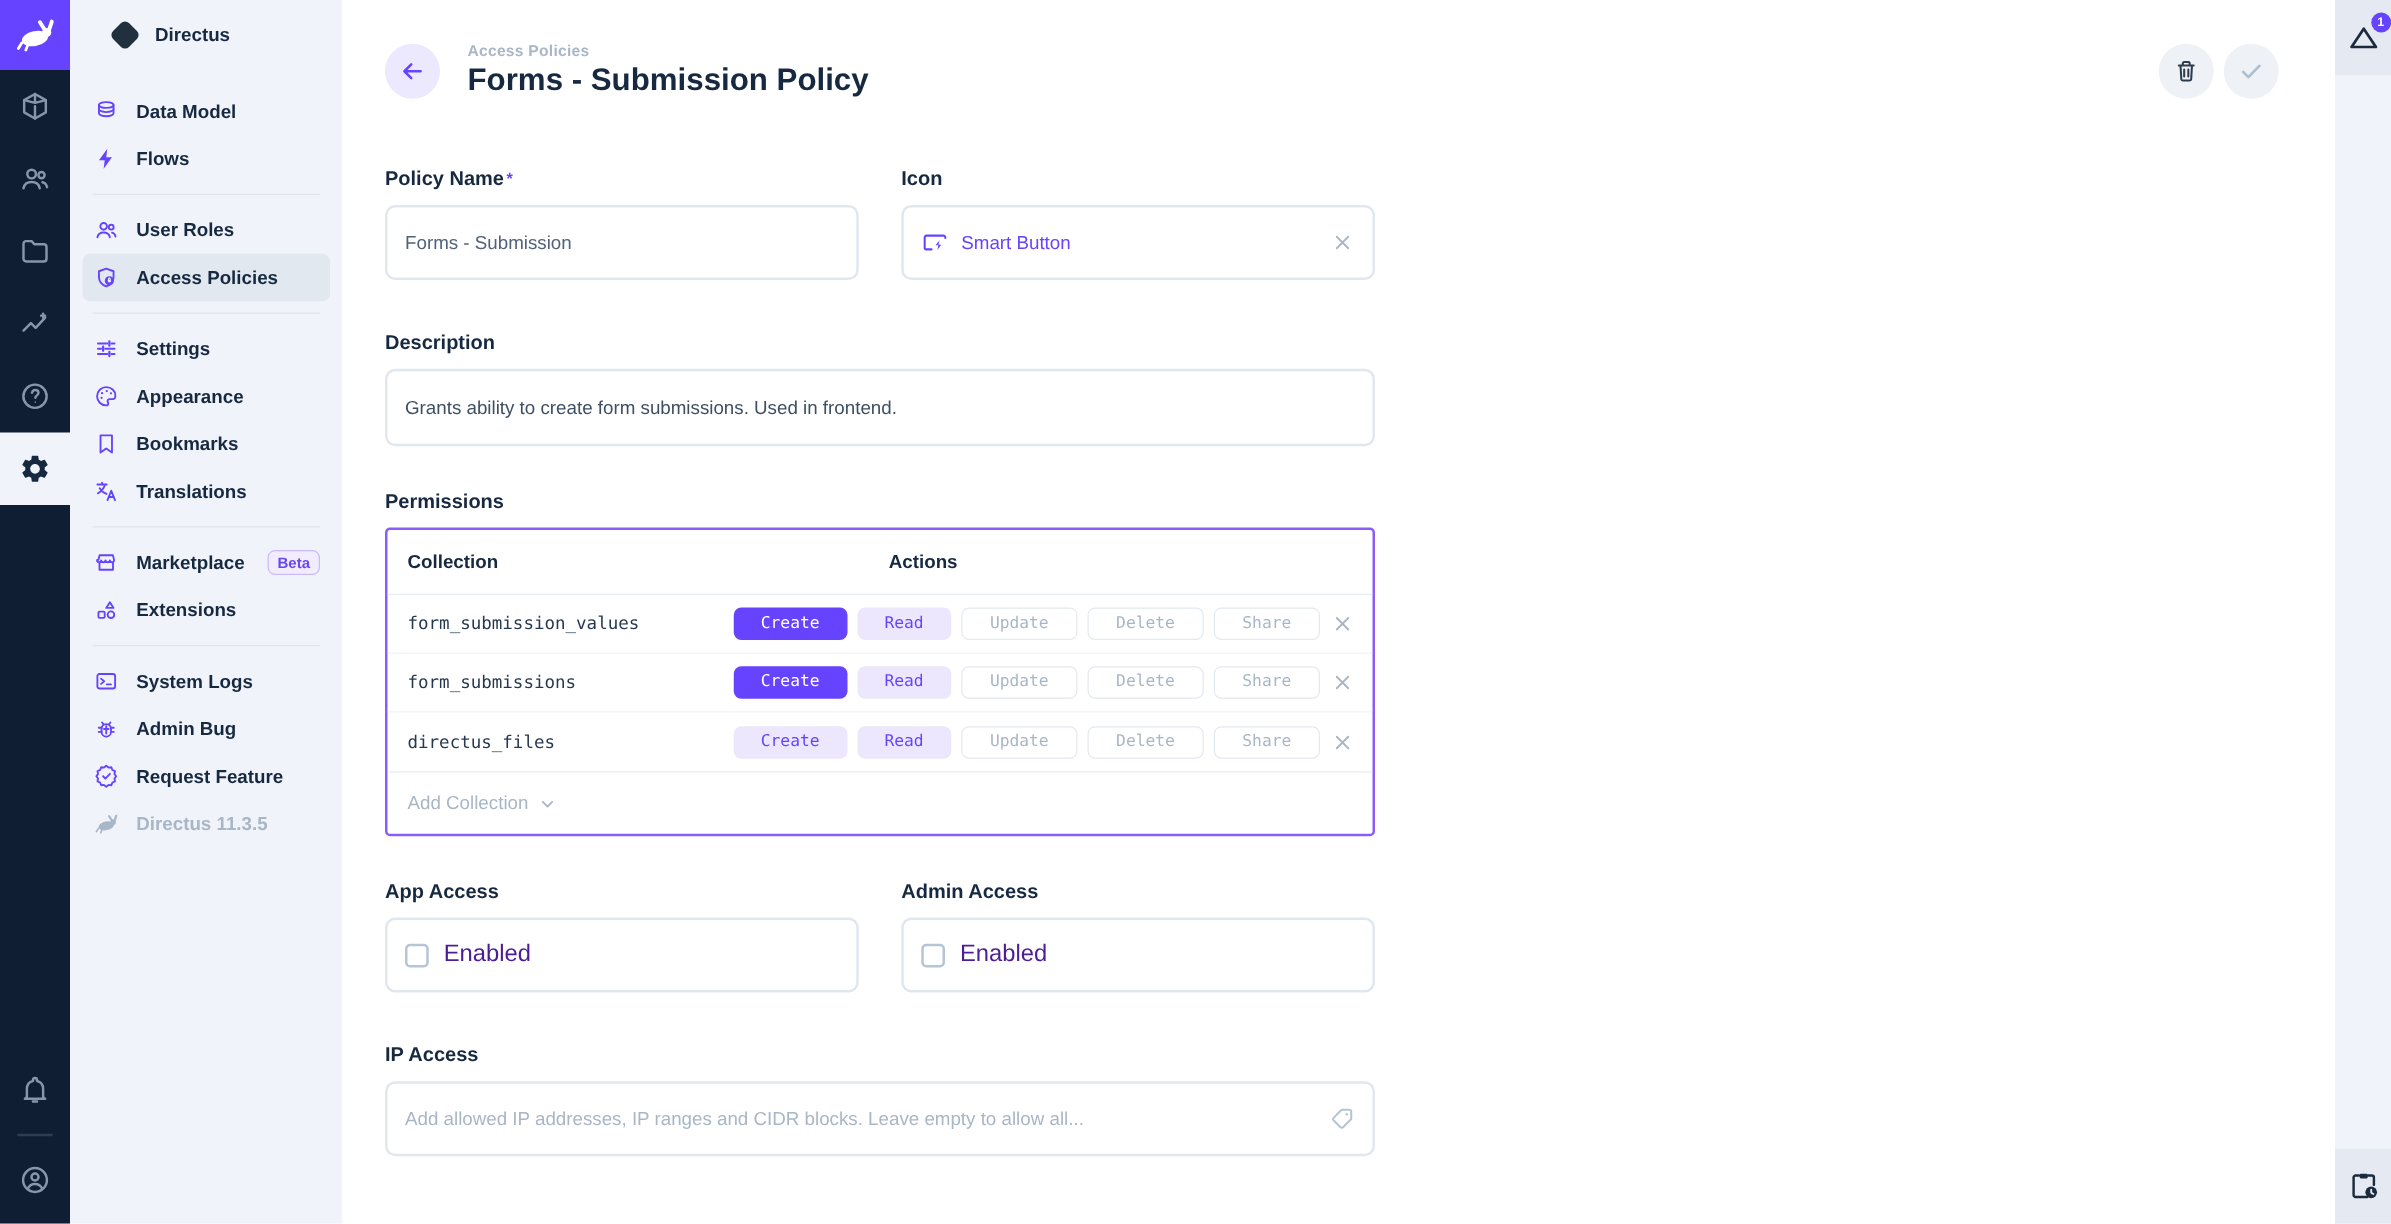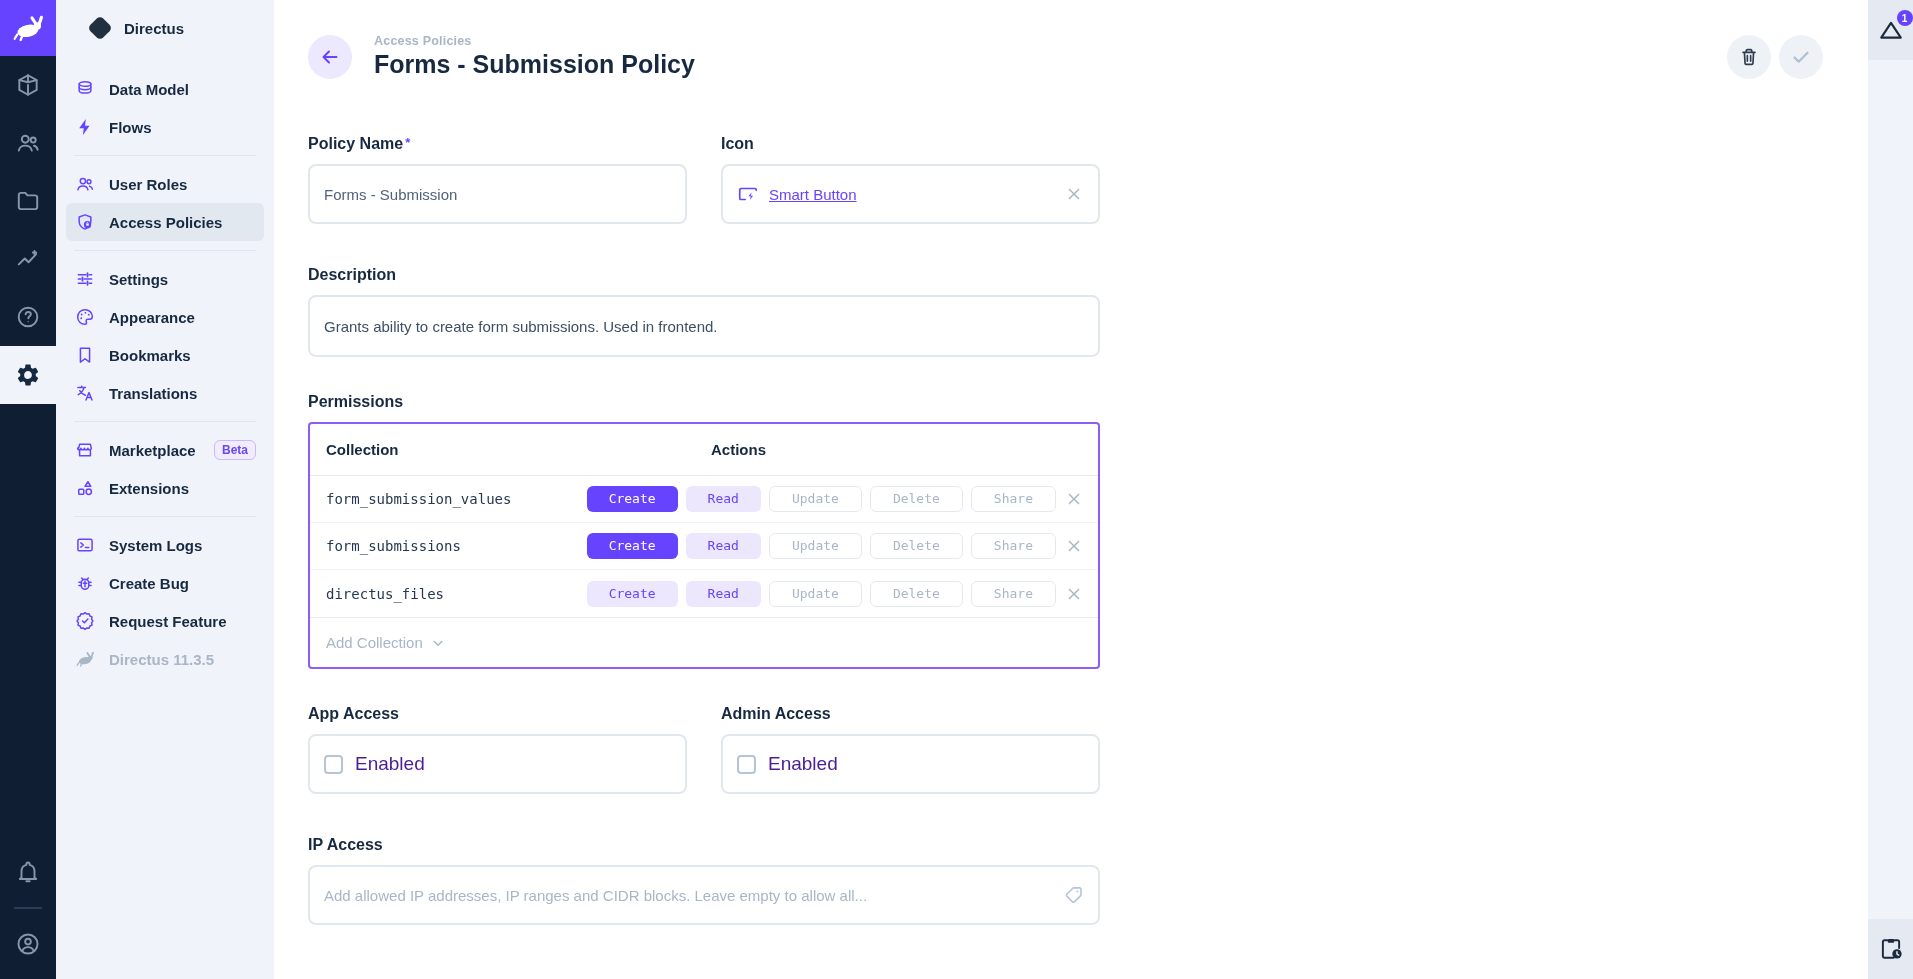--- a/index.html
+++ b/index.html
@@ -92,21 +92,21 @@
   .req { color:#6644ff; font-size:13px; vertical-align:top; margin-left:2px; }
   .input-box {
     height:60px; border:2px solid #e1e7ef; border-radius:8px;
     display:flex; align-items:center; padding:0 14px;
     font-size:15px; color:#52627a; background:#fff;
   }
   .input-box input { border:none; outline:none; width:100%; font-size:15px; color:#52627a; font-family:"Liberation Sans",sans-serif; background:transparent; }
   .input-box input::placeholder { color:#a9b6c6; }
   .icon-field { gap:10px; }
   .icon-field .sel-icon { color:#6644ff; display:flex; }
-  .icon-field .sel-text { color:#6644ff; flex:1;text-decoration:underline; }
+  .icon-field .sel-text { color:#6644ff; flex:1; }
   .clear-x { color:#a9b6c6; cursor:pointer; display:flex; }
   .tag-icon { color:#b7c4d4; margin-left:auto; display:flex; cursor:pointer; }
 
   
   .perm-table { border:2px solid #8b5cf6; border-radius:4px; overflow:hidden; background:#fff; }
   .perm-head {
     display:flex; height:52px; align-items:center;
     border-bottom:1px solid #e7ecf2;
     font-size:15px; font-weight:700; color:#172940;
   }
@@ -389,21 +389,21 @@
       <div class="nav-item">
         <span class="nav-icon">
           <span style="width: 20px; height: 20px; display: inline-block;">
             <svg viewBox="0 0 24 24" fill="none" stroke="currentColor" stroke-width="1.8" stroke-linecap="round" stroke-linejoin="round" style="width:100%;height:100%;display:block">
               <path d="M12 7.5c2.5 0 4.5 2 4.5 4.5v3a4.5 4.5 0 0 1-9 0v-3c0-2.5 2-4.5 4.5-4.5z"></path>
               <path d="M9.5 7.8 8 6M14.5 7.8 16 6M7.5 11H4.8M7.5 15H4.8M16.5 11h2.7M16.5 15h2.7M12 9.5v7"></path>
               <path d="M9.8 12.2h4.4"></path>
             </svg>
           </span>
         </span>
-        <span>Create Bug</span>
+        <span>Admin Bug</span>
       </div>
       <div class="nav-item">
         <span class="nav-icon">
           <span style="width: 20px; height: 20px; display: inline-block;">
             <svg viewBox="0 0 24 24" fill="none" stroke="currentColor" stroke-width="1.8" stroke-linecap="round" stroke-linejoin="round" style="width:100%;height:100%;display:block">
               <path d="m12 3 2.2 1.7 2.7-.3 1 2.6 2.5 1.1-.5 2.7 1.6 2.2-1.6 2.2.5 2.7-2.5 1.1-1 2.6-2.7-.3L12 23l-2.2-1.7-2.7.3-1-2.6-2.5-1.1.5-2.7L2.5 13l1.6-2.2-.5-2.7 2.5-1.1 1-2.6 2.7.3L12 3z" transform="translate(0,-1)"></path>
               <path d="m9 12 2.2 2.2L15.5 9.7"></path>
             </svg>
           </span>
         </span>

